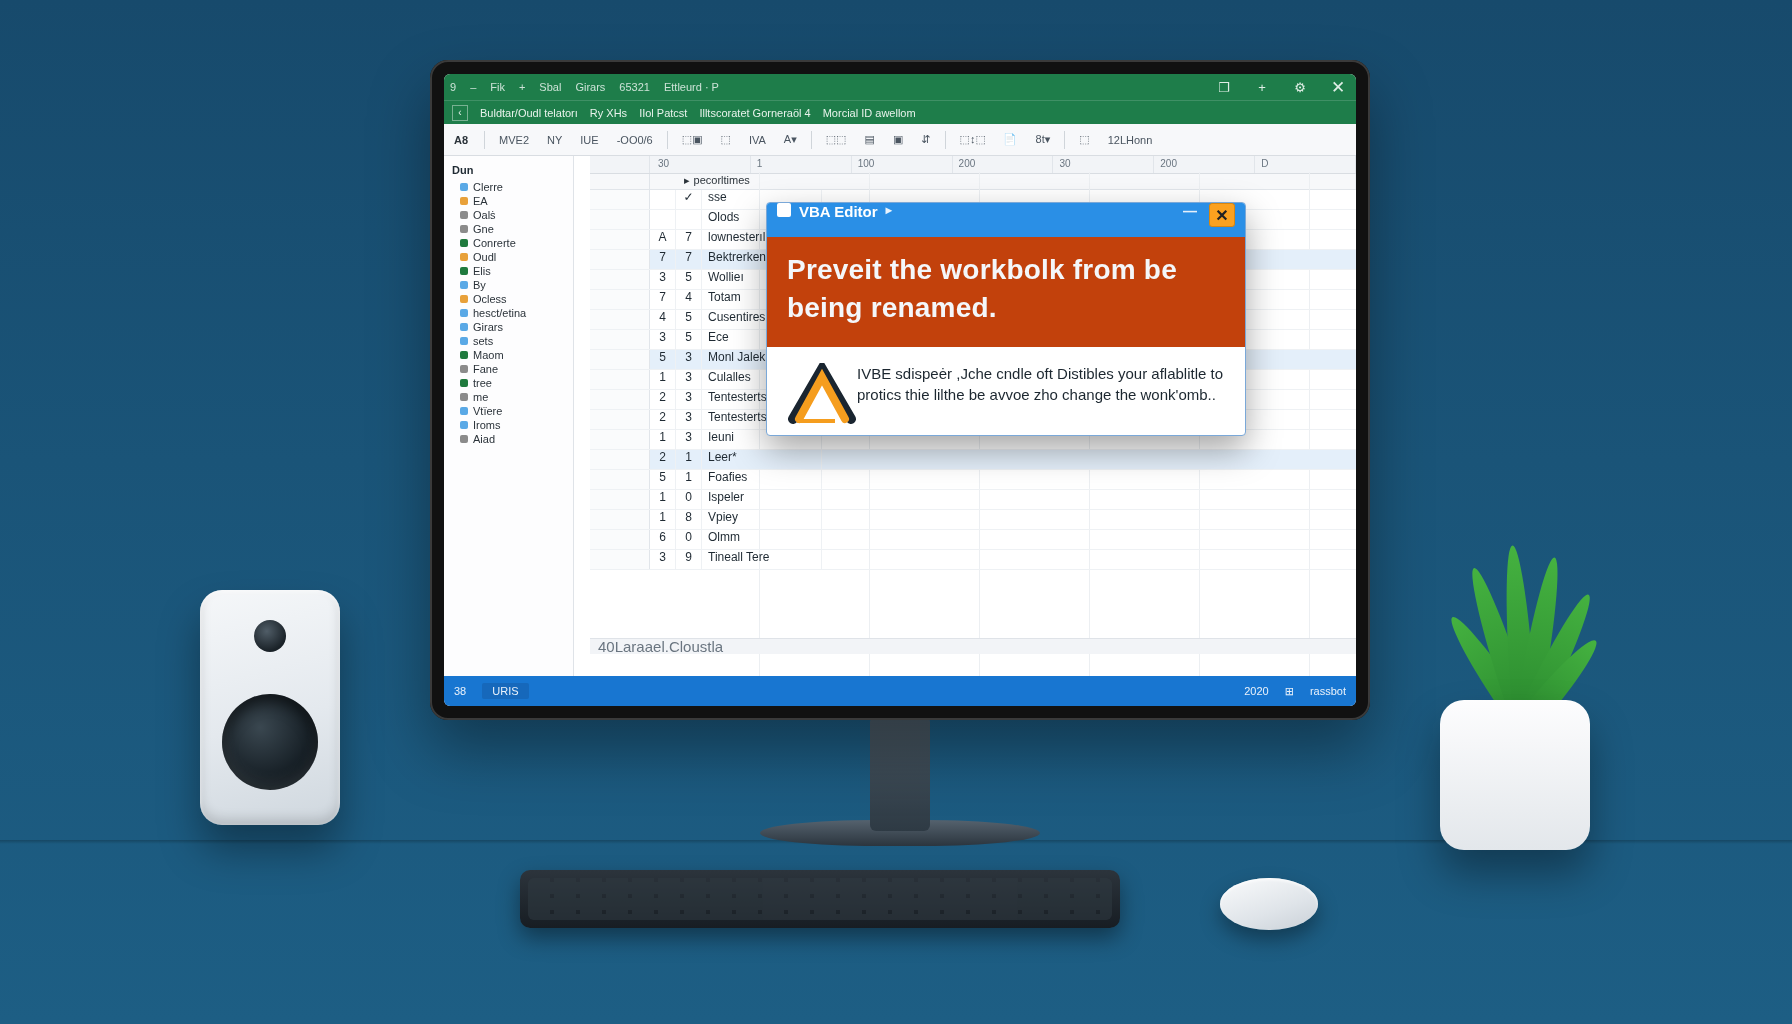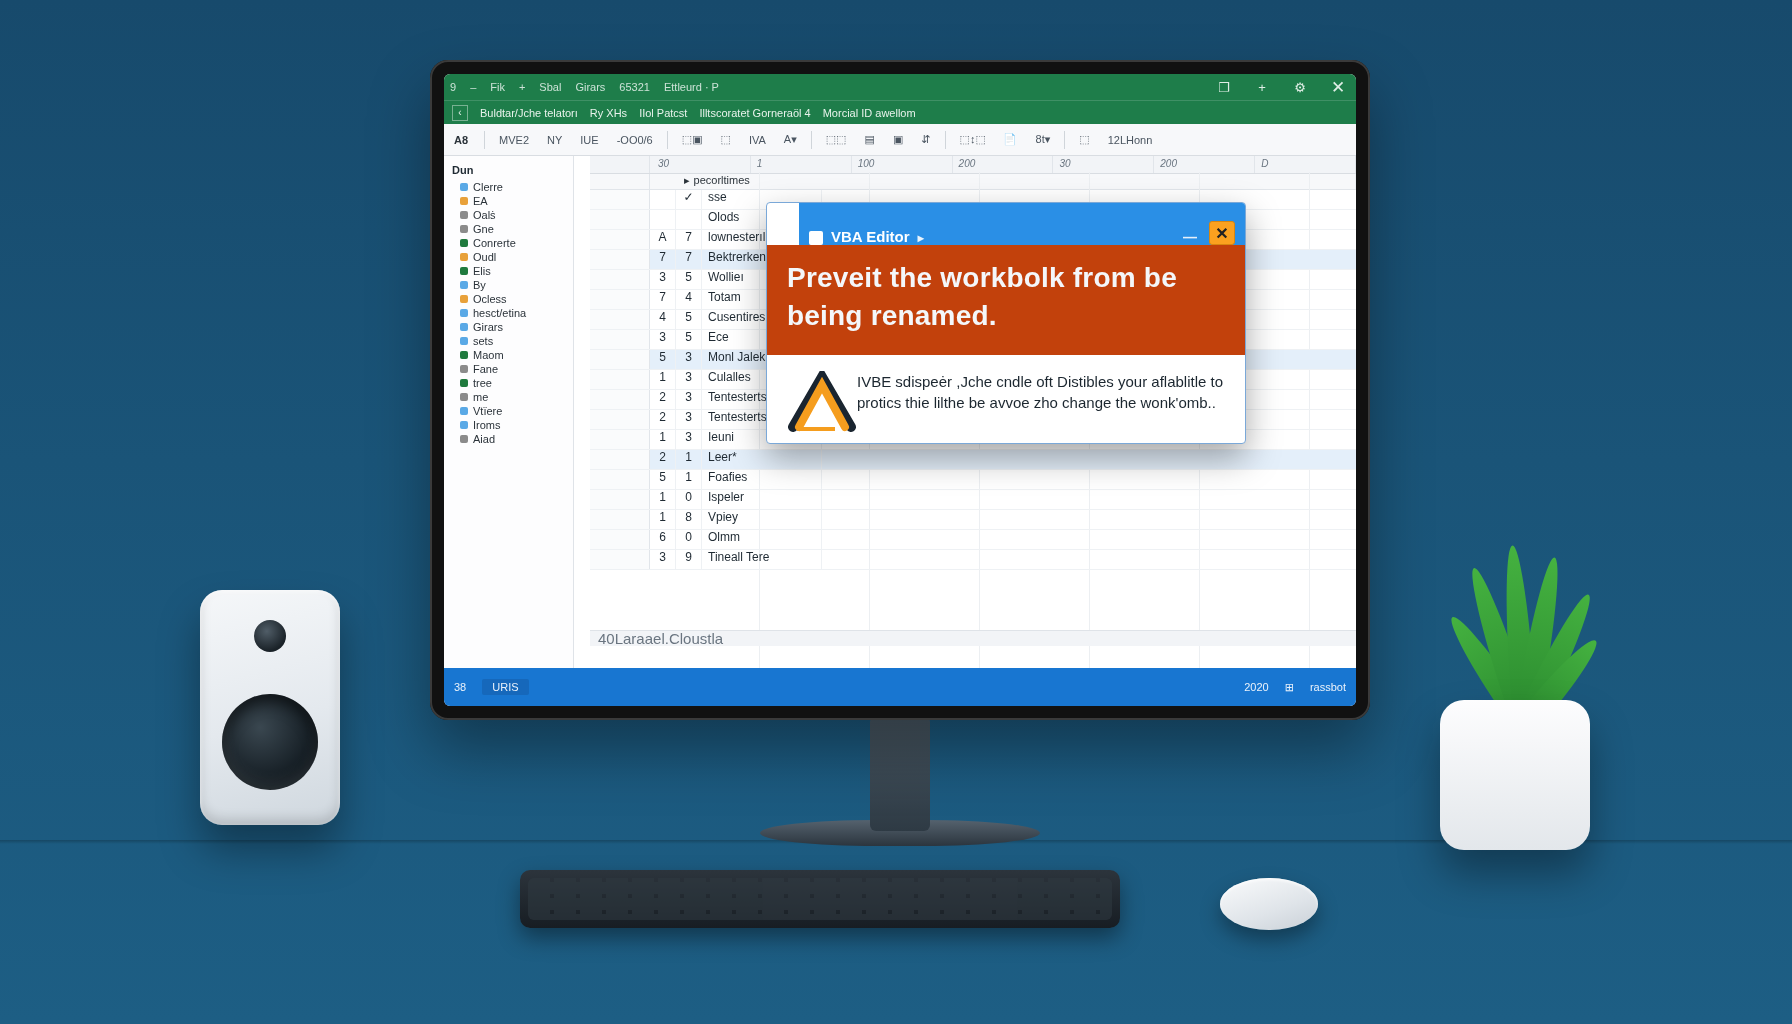--- a/index.html
+++ b/index.html
@@ -105,21 +105,21 @@
   .leftpane .lp-head { font-weight: 700; padding: 2px 4px 4px; color:#1f2a33; }
   .lp-item { display:flex; align-items:center; gap:5px; padding:1px 4px 1px 12px; white-space:nowrap; }
   .lp-item .dot { width:8px; height:8px; border-radius:2px; flex-shrink:0; }
   
   .gridwrap { flex:1; position:relative; background:#fff; }
   .ruler {
     height: 18px;
     background: #f2f4f7;
     border-bottom: 1px solid #d9dde2;
     display: flex;
-    font-size: 10px; color:#6a7580;font-style:italic;
+    font-size: 10px; color:#6a7580;
   }
   .rnum { flex:0 0 60px; border-right:1px solid #e1e5ea; text-align:center; padding-top:2px; }
   .rcell { flex:1; border-right:1px solid #e1e5ea; text-align:left; padding:2px 6px 0; position:relative; }
   .ghead { height:16px; background:#f7f8fa; border-bottom:1px solid #e1e5ea; display:flex; font-size:10px; color:#6a7580; }
   .gcellh { flex:0 0 60px; border-right:1px solid #e1e5ea; text-align:center; }
   .gcellw { flex:1; border-right:1px solid #eceff2; }
   .rows { position:absolute; top:34px; left:0; right:0; bottom:0; }
   .row { display:flex; height:20px; border-bottom:1px solid #eef1f4; font-size:12px; color:#1f2a33; }
   .row .c0 { flex:0 0 60px; border-right:1px solid #e1e5ea; background:#fafbfc; }
   .row .cn { flex:0 0 26px; text-align:center; border-right:1px solid #eef1f4; }
@@ -127,45 +127,45 @@
   .row .rest { flex:1; }
   .hl td, .row.hl { background:#e9f2fb; }
   .gridlines { position:absolute; top:16px; left:60px; right:0; bottom:0; pointer-events:none;
     background-image: linear-gradient(90deg, rgba(0,0,0,0) 0, rgba(0,0,0,0) calc(100% - 1px), #eceff2 calc(100% - 1px));
     background-size: 110px 100%;
   }
   
   .fml { position:absolute; bottom:22px; left:0; right:0; height:16px; background:#f2f4f7; border-top:1px solid #dfe3e8; font-size:15px; color:#6a7580; padding-left:8px; display:flex; align-items:center; }
   
   .statusbar {
-    height: 38px;
+    height: 30px;
     background: #1876d1;
     color: #eaf2fb; font-size: 11px;
     display: flex; align-items: center;
     padding: 0 10px; gap: 16px;
   }
   .statusbar .tab { background:#1668bb; padding:2px 10px; border-radius:2px; }
   .statusbar .sp { flex:1; }
   
   .dialog {
     position: absolute;
     left: 322px; top: 128px;
     width: 480px;
     background: #fff;
     border: 1px solid #7aa8d8;
     border-radius: 4px;
     box-shadow: 0 14px 34px rgba(0,0,0,.35);
     overflow: hidden;
   }
   .dlg-title {
-    height: 42px;
+    height: 34px;
     background: #2a8fe6;
-    display: flex; align-items:flex-end;
+    display: flex; align-items:flex-start;
     padding: 0 10px; gap:8px;
-    color:#fff; font-size:15px; font-weight:600;margin-left:32px;
+    color:#fff; font-size:15px; font-weight:600;
   }
   .dlg-title .ticon { width:14px; height:14px; background:#fff; border-radius:2px; }
   .dlg-title .tarrow { font-size:12px; opacity:.9; }
   .dlg-title .tsp { flex:1; }
   .dlg-title .tmin { color:#e6f0fa; font-size:14px; margin-right:4px; }
   .dlg-close {
     width:26px; height:24px;
     background:#fba11f;
     border:1px solid #d8860f;
     display:flex; align-items:center; justify-content:center;
@@ -305,21 +305,21 @@
       <span class="tb-item">Ettleurd · P</span>
       <span class="spacer"></span>
       <span class="win-btn">❐</span>
       <span class="win-btn">+</span>
       <span class="win-btn">⚙</span>
       <span class="win-btn" style="font-size:17px;font-weight:300">✕</span>
     </div>
 
     <div class="menubar">
       <span class="back">‹</span>
-      <span class="tb-item">Buldtar/Jche telatorı</span>
+      <span class="tb-item">Buldtar/Oudl telatorı</span>
       <span class="tb-item">Ry XHs</span>
       <span class="tb-item">IIol Patcst</span>
       <span class="tb-item">Illtscoratet Gorneraöl 4</span>
       <span class="tb-item">Morcial ID awellom</span>
     </div>
 
     <div class="toolbar">
       <span class="left-lbl">A8</span>
       <span class="sep"></span>
       <span class="tbtn">MVE2</span>

